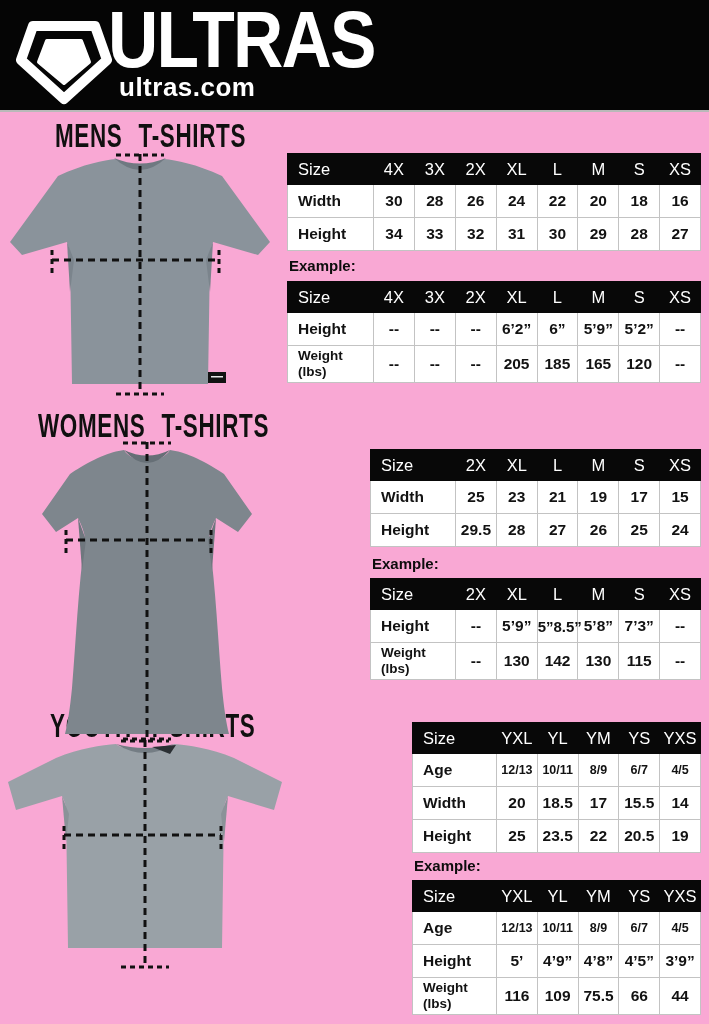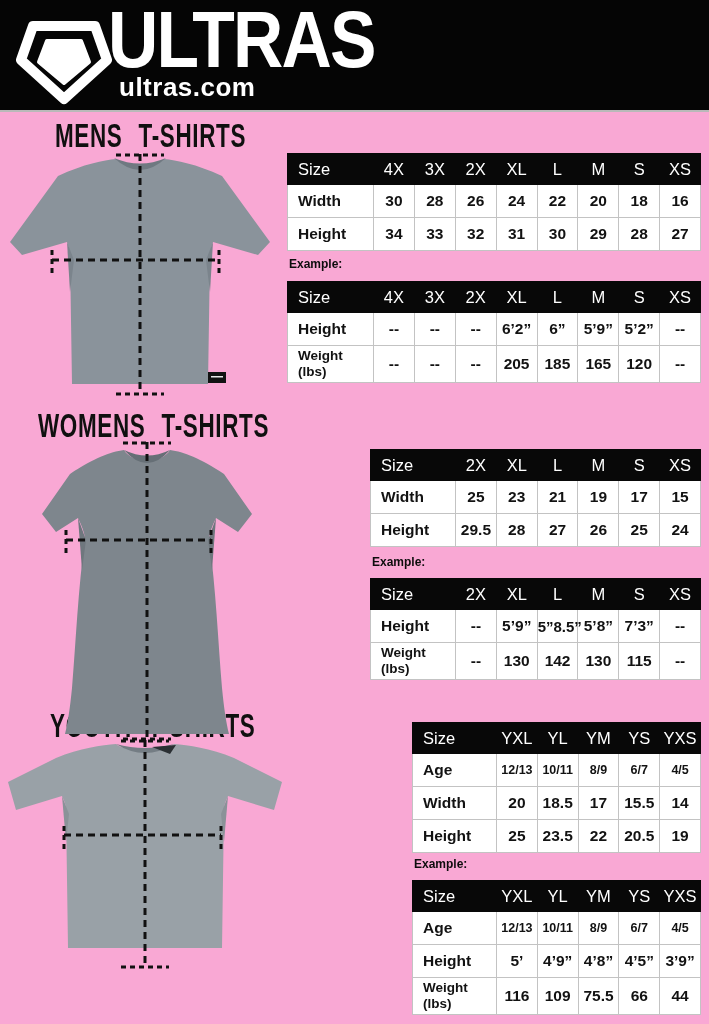--- a/index.html
+++ b/index.html
@@ -15,21 +15,21 @@
   .site{position:absolute;left:119px;top:72px;color:#fff;font-size:26px;font-weight:bold;
         letter-spacing:.5px;}
 
   
   .sec-h{position:absolute;color:#101010;font-size:34px;font-weight:bold;white-space:nowrap;
          letter-spacing:1px;word-spacing:14px;transform:scaleX(.66);transform-origin:0 50%;}
   .h-mens{left:55px;top:116px;}
   .h-womens{left:38px;top:406px;}
   .h-youth{left:50px;top:706px;}
 
-  .ex-lbl{position:absolute;font-size:12px;font-weight:bold;color:#0d0d0d;}
+  .ex-lbl{position:absolute;font-size:15px;font-weight:bold;color:#0d0d0d;}
 
   
   table.tbl{position:absolute;border-collapse:collapse;table-layout:fixed;background:#fff;
             font-family:"Liberation Sans",sans-serif;}
   .tbl thead th{background:#080808;color:#fff;font-size:16.5px;font-weight:normal;
                 border:1px solid #080808;height:30px;text-align:center;padding:0;}
   .tbl thead th:first-child{text-align:left;padding-left:10px;}
   .tbl tbody td{border:1px solid #c3c3c3;color:#121212;font-size:15.5px;font-weight:bold;
                 text-align:center;height:32px;padding:0;}
   .tbl tbody td.lbl{text-align:left;padding-left:10px;}

